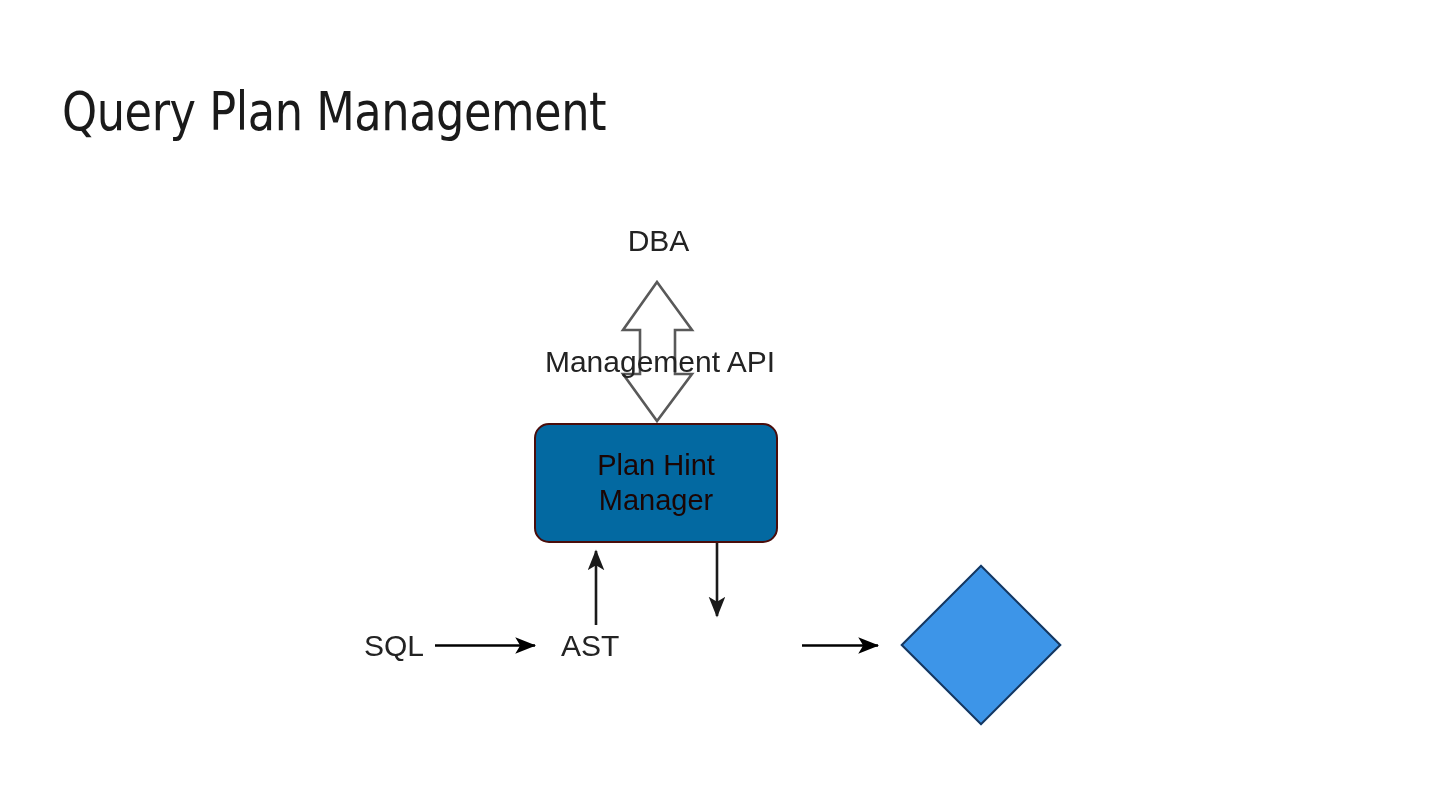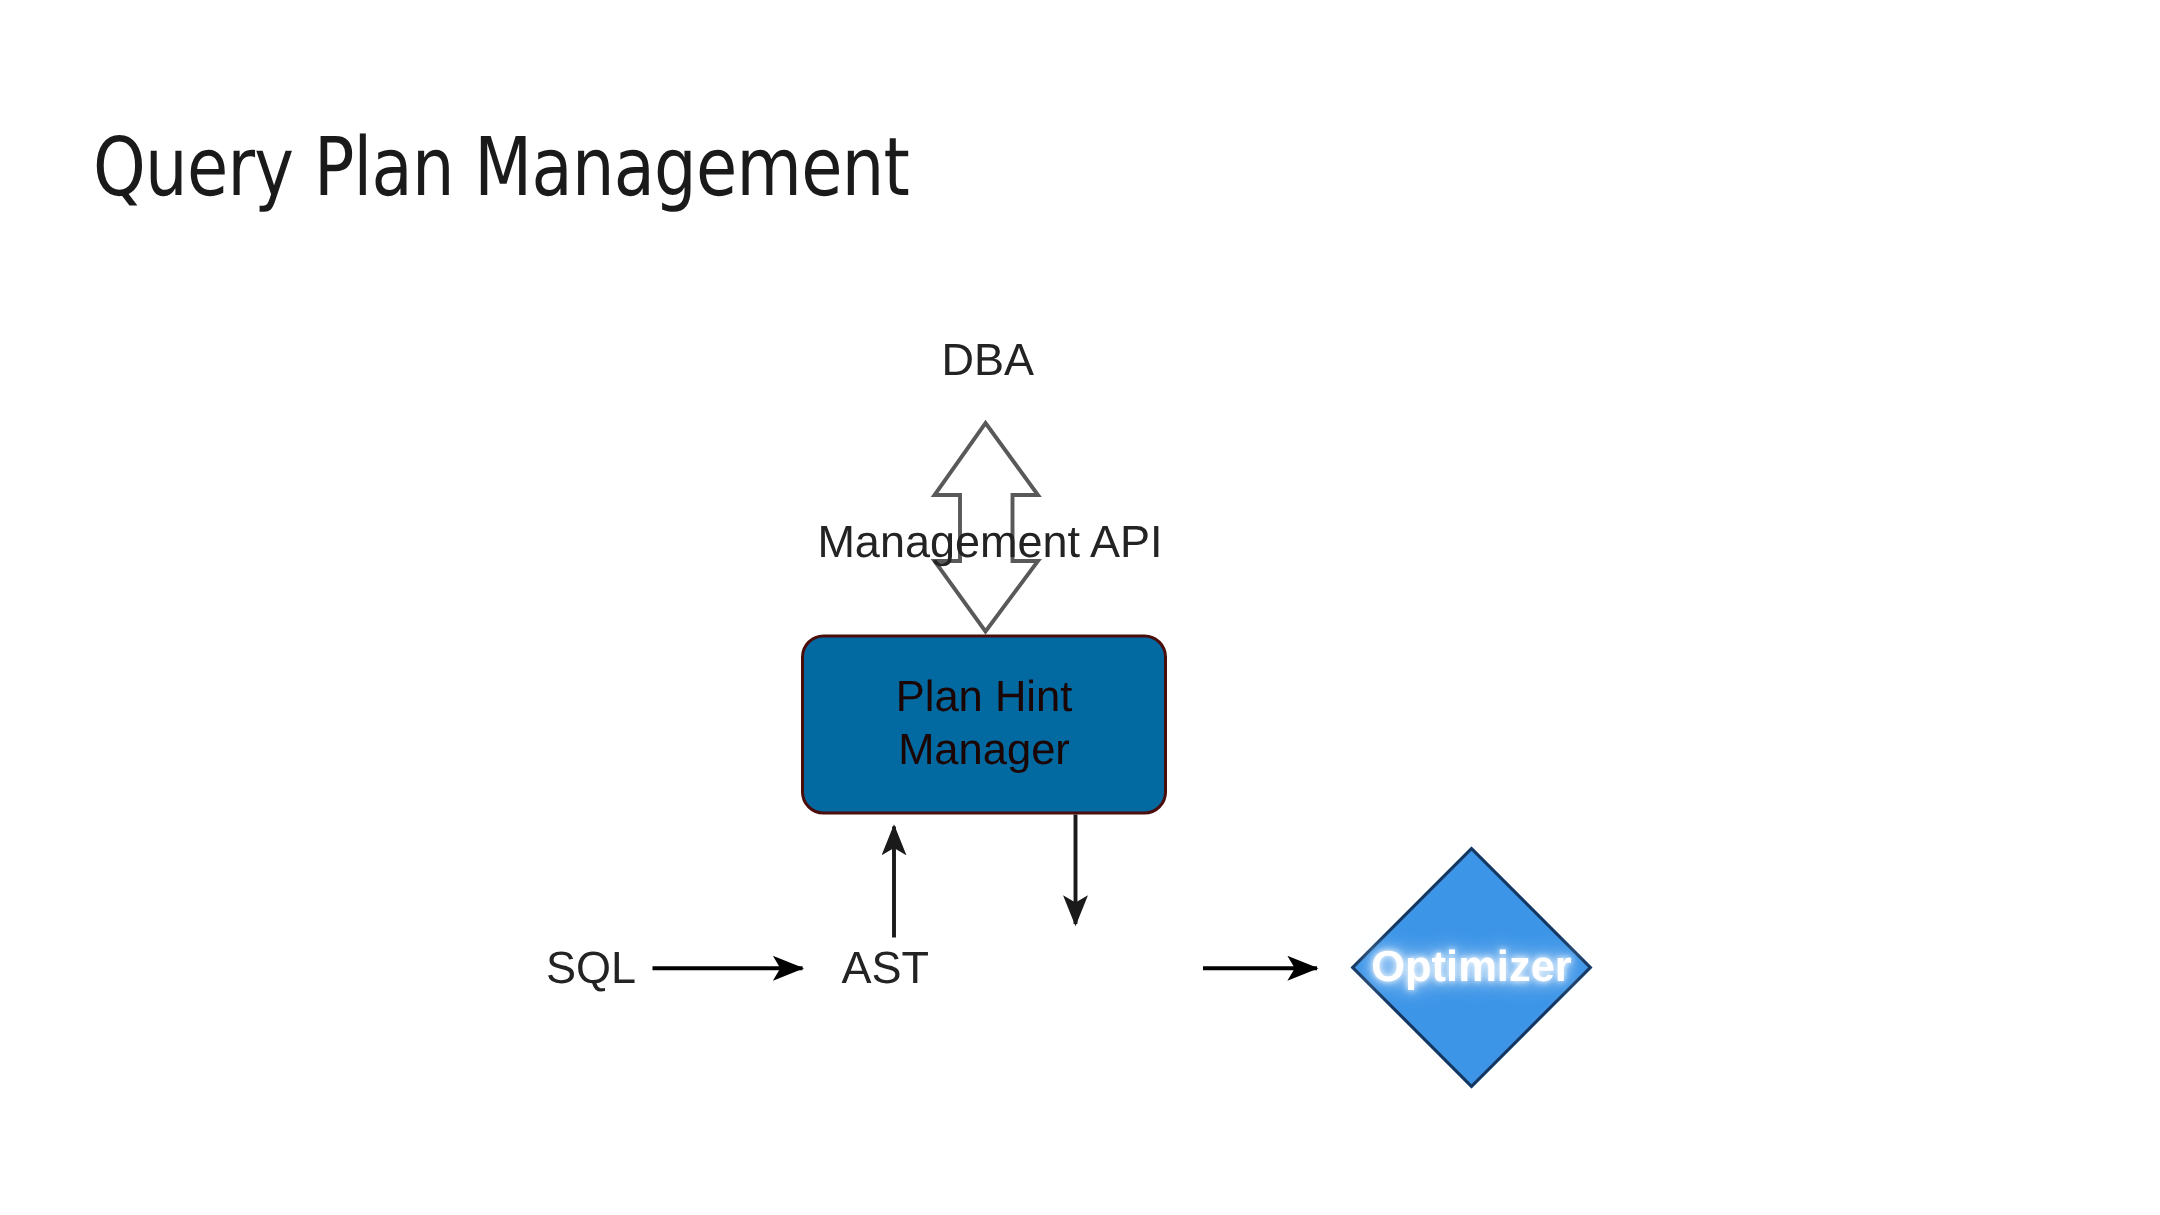--- a/index.html
+++ b/index.html
@@ -184,16 +184,15 @@
       <span id="plan-hint-manager-label">Plan Hint
 Manager</span>
     </div>
 
     <div class="diag-label" id="label-sql">SQL</div>
 
     <div class="diag-label" id="label-ast">AST</div>
 
 
     <div id="optimizer-shape"></div>
-    <div id="optimizer-label">Optimizer</div>
 
   </div>
 </div>
 
 </body></html>

